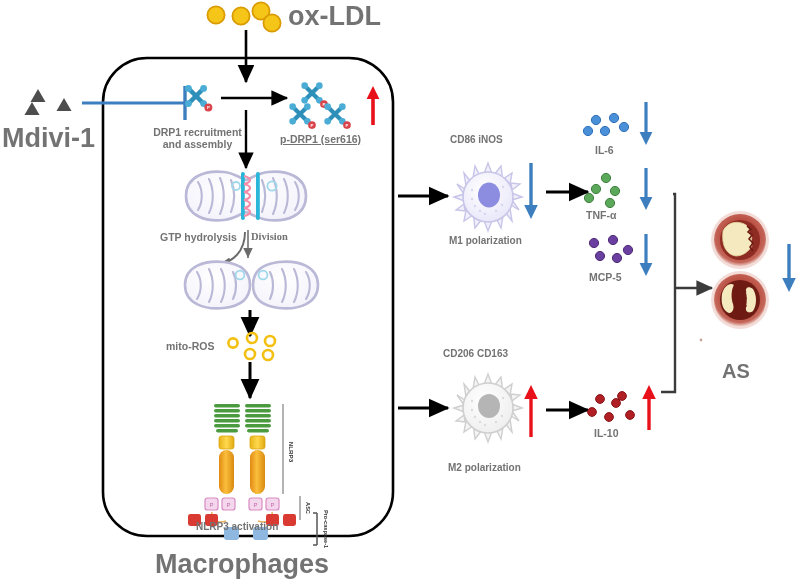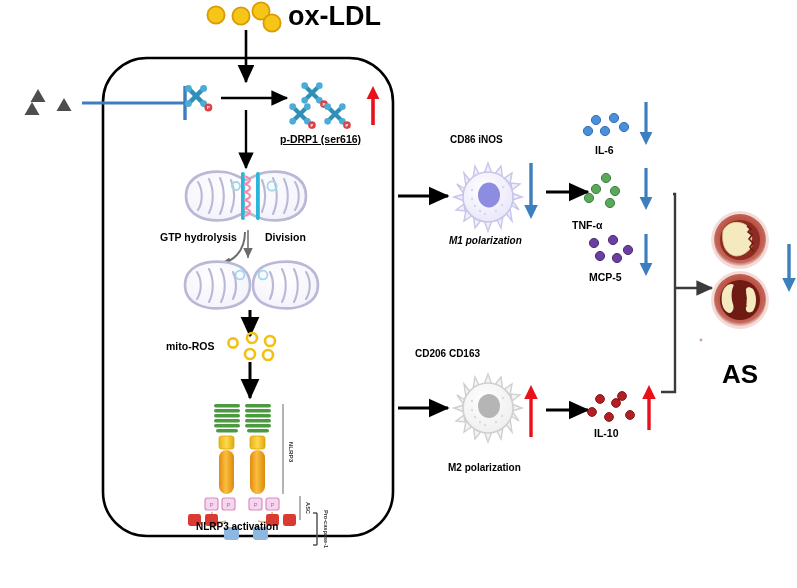--- a/index.html
+++ b/index.html
@@ -1,24 +1,24 @@
 <!DOCTYPE html>
 <html><head>
 <meta charset="utf-8">
 <title>Mdivi-1 / DRP1 / Macrophage Polarization Pathway Diagram</title>
 <style>
   html,body{margin:0;padding:0;background:#ffffff;}
   body{width:797px;height:588px;position:relative;overflow:hidden;
        font-family:"Liberation Sans","DejaVu Sans",sans-serif;color:#000;}
   #stage{position:absolute;left:0;top:0;width:797px;height:588px;}
   .abs{position:absolute;}
-  .lbl{position:absolute;font-weight:bold;color:#000000;white-space:nowrap;line-height:1.15;}
+  .lbl{position:absolute;font-weight:bold;color:#737373;white-space:nowrap;line-height:1.15;}
   .lbl-sm{font-size:10.5px;}
   .lbl-md{font-size:10px;}
-  .lbl-lg{font-size:26px;}
+  .lbl-lg{font-size:20px;}
   .lbl-xl{font-size:27px;}
   .lbl-c{text-align:center;}
   svg{display:block;overflow:visible;}
   .tiny{font-size:4.6px;font-weight:bold;}
 </style>
 </head>
 <body>
 
 <div id="stage">
 
@@ -435,39 +435,45 @@
 
     <g>
       <line x1="789" y1="244" x2="789" y2="280" stroke="#3D7EBF" stroke-width="3.4"></line>
       <path d="M789,292 L782.2,278 L795.8,278 z" fill="#3D7EBF"></path>
     </g>
 
   </svg>
 
   <div class="lbl lbl-xl" style="left:288px;top:1px;">ox-LDL</div>
 
-
+  <div class="lbl lbl-xl" style="left:2px;top:123px;">Mdivi-1</div>
+
+  <div class="lbl lbl-sm lbl-c" style="left:145px;top:126px;width:105px;">
+    <div>DRP1 recruitment</div>
+    <div>and assembly</div>
+  </div>
 
   <div class="lbl lbl-sm" style="left:280px;top:133px;text-decoration:underline;">p-DRP1 (ser616)</div>
 
   <div class="lbl lbl-sm" style="left:160px;top:231px;">GTP hydrolysis</div>
 
-  <div class="lbl lbl-sm" style="left:265px;top:231px;">Division</div>
+  <div class="lbl lbl-sm" style="left:251px;top:231px;font-family:Liberation Serif, serif;">Division</div>
 
   <div class="lbl lbl-sm" style="left:166px;top:340px;text-align:center;">mito-ROS</div>
 
   <div class="lbl lbl-md" style="left:196px;top:521px;">NLRP3 activation</div>
 
+  <div class="lbl lbl-xl" style="left:155px;top:549px;">Macrophages</div>
 
   <div class="lbl lbl-md" style="left:450px;top:134px;">CD86 iNOS</div>
-  <div class="lbl lbl-md" style="left:449px;top:235px;font-style:italic;">M1 polarization</div>
-
-  <div class="lbl lbl-md" style="left:415px;top:348px;">CD206 CD163</div>
+  <div class="lbl lbl-md" style="left:449px;top:235px;">M1 polarization</div>
+
+  <div class="lbl lbl-md" style="left:443px;top:348px;">CD206 CD163</div>
   <div class="lbl lbl-md" style="left:448px;top:454px;margin-top:8px;">M2 polarization</div>
 
   <div class="lbl lbl-sm" style="left:595px;top:144px;">IL-6</div>
-  <div class="lbl lbl-sm" style="left:572px;top:209px;margin-top:10px;">TNF-α</div>
+  <div class="lbl lbl-sm" style="left:586px;top:209px;">TNF-α</div>
   <div class="lbl lbl-sm" style="left:589px;top:271px;">MCP-5</div>
   <div class="lbl lbl-sm" style="left:594px;top:427px;">IL-10</div>
 
   <div class="lbl lbl-lg" style="left:722px;top:360px;">AS</div>
 
 </div>
 
 </body></html>

